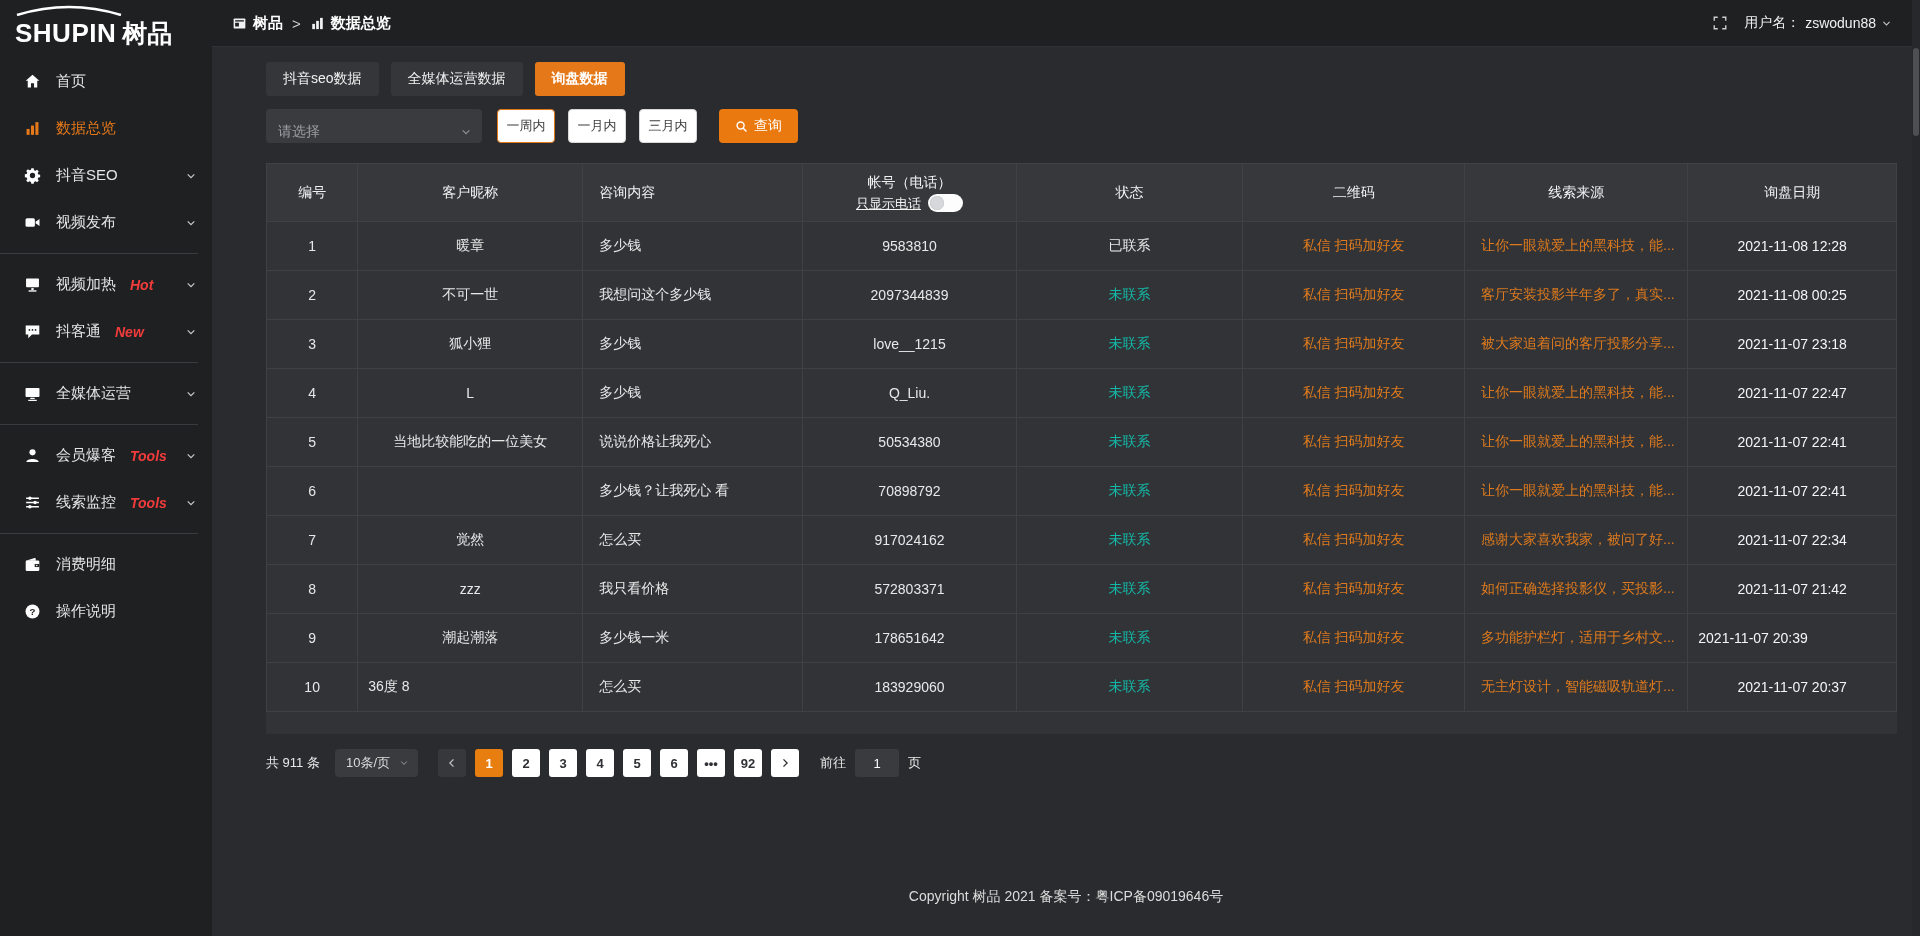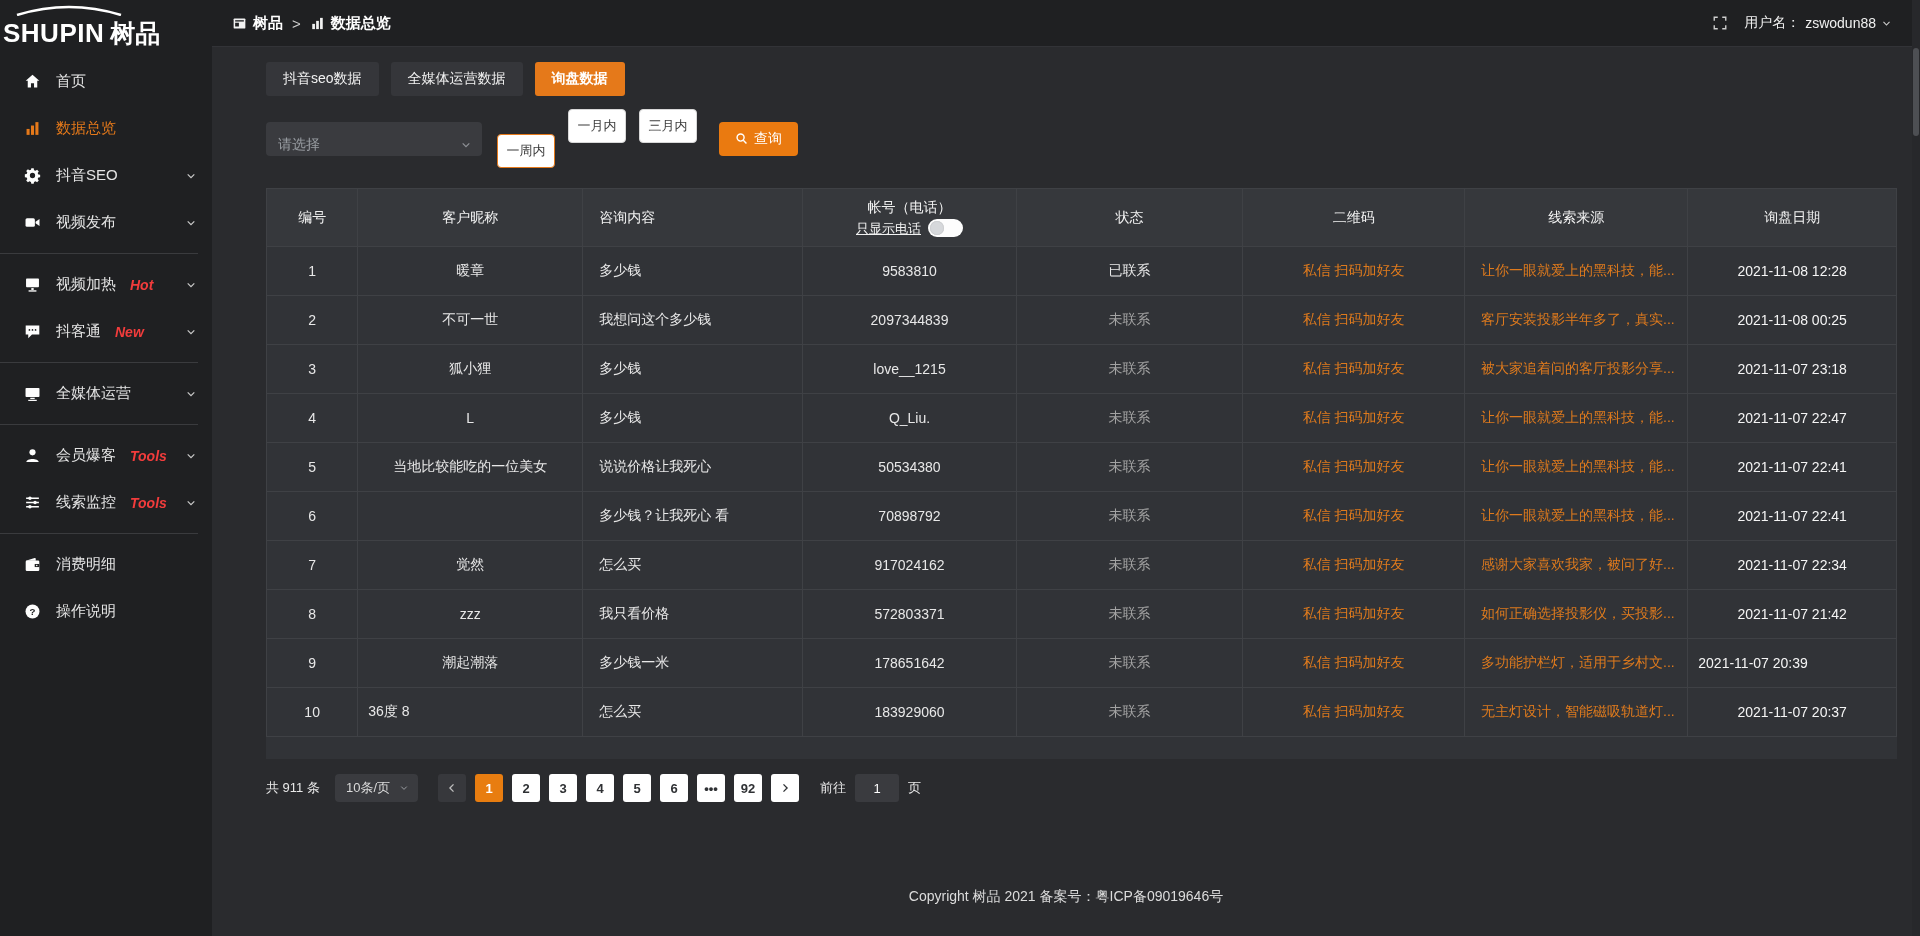--- a/index.html
+++ b/index.html
@@ -5,21 +5,21 @@
   * { box-sizing: border-box; margin: 0; padding: 0; }
   html,body { width: 1920px; height: 936px; overflow: hidden; }
   body {
     font-family: "Liberation Sans", "DejaVu Sans", sans-serif;
     background: #2a2b2e; color: #e8e8e8; font-size: 14px;
   }
   .app { display: flex; width: 100%; height: 100%; }
 
   
   .sidebar { width: 212px; flex-shrink: 0; background: #1f2022; display: flex; flex-direction: column; }
-  .logo { height: 50px; display: flex; align-items: flex-end; padding: 0 0 4px 3px; position: relative; cursor: pointer; }
+  .logo { height: 50px; display: flex; align-items: flex-end; padding: 0 0 4px 15px; position: relative; cursor: pointer; }
   .logo-arc { position: absolute; top: 5px; left: 13px; width: 112px; height: 11px; }
   .logo-en { font-size: 26px; font-weight: bold; color: #fff; letter-spacing: .5px; line-height: 1; }
   .logo-cn { font-size: 25px; font-weight: bold; color: #fff; margin-left: 6px; line-height: 1; }
   .nav { padding-top: 8px; }
   .nav-item { height: 47px; display: flex; align-items: center; padding: 0 16px 0 24px; font-size: 15px; color: #e4e4e4; cursor: pointer; position: relative; }
   .nav-item .icon { width: 17px; height: 17px; margin-right: 15px; color: #fdfdfd; flex-shrink: 0; }
   .nav-item.active { color: #e5791a; }
   .nav-item.active .icon { color: #e5791a; }
   .nav-badge { font-style: italic; font-weight: bold; font-size: 14px; margin-left: 14px; }
   .nav-badge.hot { color: #f23c3c; }
@@ -45,34 +45,34 @@
 
   .tabs { display: flex; gap: 12px; }
   .tab { height: 34px; padding: 0 17px; display: flex; align-items: center; background: #35363a; color: #f2f2f2; font-size: 14px; border-radius: 3px; cursor: pointer; }
   .tab.active { background: #e5791a; color: #fff; font-weight: bold; }
 
   .filter-row { margin-top: 13px; display: flex; align-items: center; }
   .select { width: 216px; height: 34px; background: #3a3b3f; border-radius: 4px; display: flex; align-items: center; justify-content: space-between; padding: 12px 10px 0 12px; font-size: 14px; color: #999da2; cursor: pointer; }
   .select .chev { width: 12px; height: 12px; color: #8e9196; }
   .range-group { display: flex; gap: 13px; margin-left: 15px; }
   .range-btn { width: 58px; height: 34px; background: #fff; border: 1px solid #d8d8d8; border-radius: 4px; color: #3c3c3c; font-size: 13px; display: flex; align-items: center; justify-content: center; cursor: pointer; }
-  .range-btn.active { border-color: #e5791a; margin-top: 25px; }
+  .range-btn.active { border-color: #e5791a; }
   .btn-query { margin-left: 22px; height: 34px; padding: 0 16px; background: #ea7a10; border: none; border-radius: 4px; color: #fff; font-size: 14px; display: flex; align-items: center; gap: 6px; cursor: pointer; font-family: inherit; }
   .btn-query .icon { width: 13px; height: 13px; color: #fff; }
 
   .table-wrap { margin-top: 20px; background: #313337; padding-bottom: 22px; }
   table { width: 100%; border-collapse: collapse; table-layout: fixed; }
   thead th { height: 58px; background: #36383c; font-weight: normal; font-size: 14px; color: #f2f2f2; border: 1px solid #3f4145; padding: 0 8px; }
   tbody td { height: 49px; font-size: 14px; color: #e8e8e8; border: 1px solid #3f4145; padding: 0 10px; overflow: hidden; white-space: nowrap; text-overflow: ellipsis; }
   .th-phone { line-height: 1.35; }
   .toggle-row { display: flex; align-items: center; justify-content: center; gap: 7px; margin-top: 3px; font-size: 13px; text-decoration: underline; }
   .switch { width: 35px; height: 18px; border-radius: 9px; background: #fdfdfd; position: relative; cursor: pointer; flex-shrink: 0; }
   .switch::after { content: ""; position: absolute; left: 2px; top: 2px; width: 14px; height: 14px; border-radius: 50%; background: #d6d8db; box-shadow: inset 0 0 1px rgba(0,0,0,.3); }
   .cell-orange { color: #de7a1d; cursor: pointer; }
-  .status-un { color: #a3a3a3; }
+  .status-un { color: #14b8a6; }
   .date-cell { color: #f5f5f5; }
 
   .pagination { margin-top: 15px; display: flex; align-items: center; font-size: 13px; }
   .pg-total { margin-right: 15px; color: #e8e8e8; }
   .pg-size { height: 28px; background: #3a3b3f; border-radius: 4px; display: flex; align-items: center; gap: 9px; padding: 0 9px 0 11px; color: #dadada; cursor: pointer; margin-right: 20px; font-size: 13px; }
   .pg-size .chev { width: 10px; height: 10px; color: #9a9da1; }
   .pg-btn { min-width: 28px; height: 28px; padding: 0 4px; border-radius: 3px; background: #fff; color: #2f3134; font-weight: bold; display: flex; align-items: center; justify-content: center; margin-right: 9px; cursor: pointer; font-size: 13px; }
   .pg-btn .icon { width: 12px; height: 12px; }
   .pg-btn.prev { background: #37383c; color: #bdbdbd; }
   .pg-btn.active { background: #e87d10; color: #fff; }

